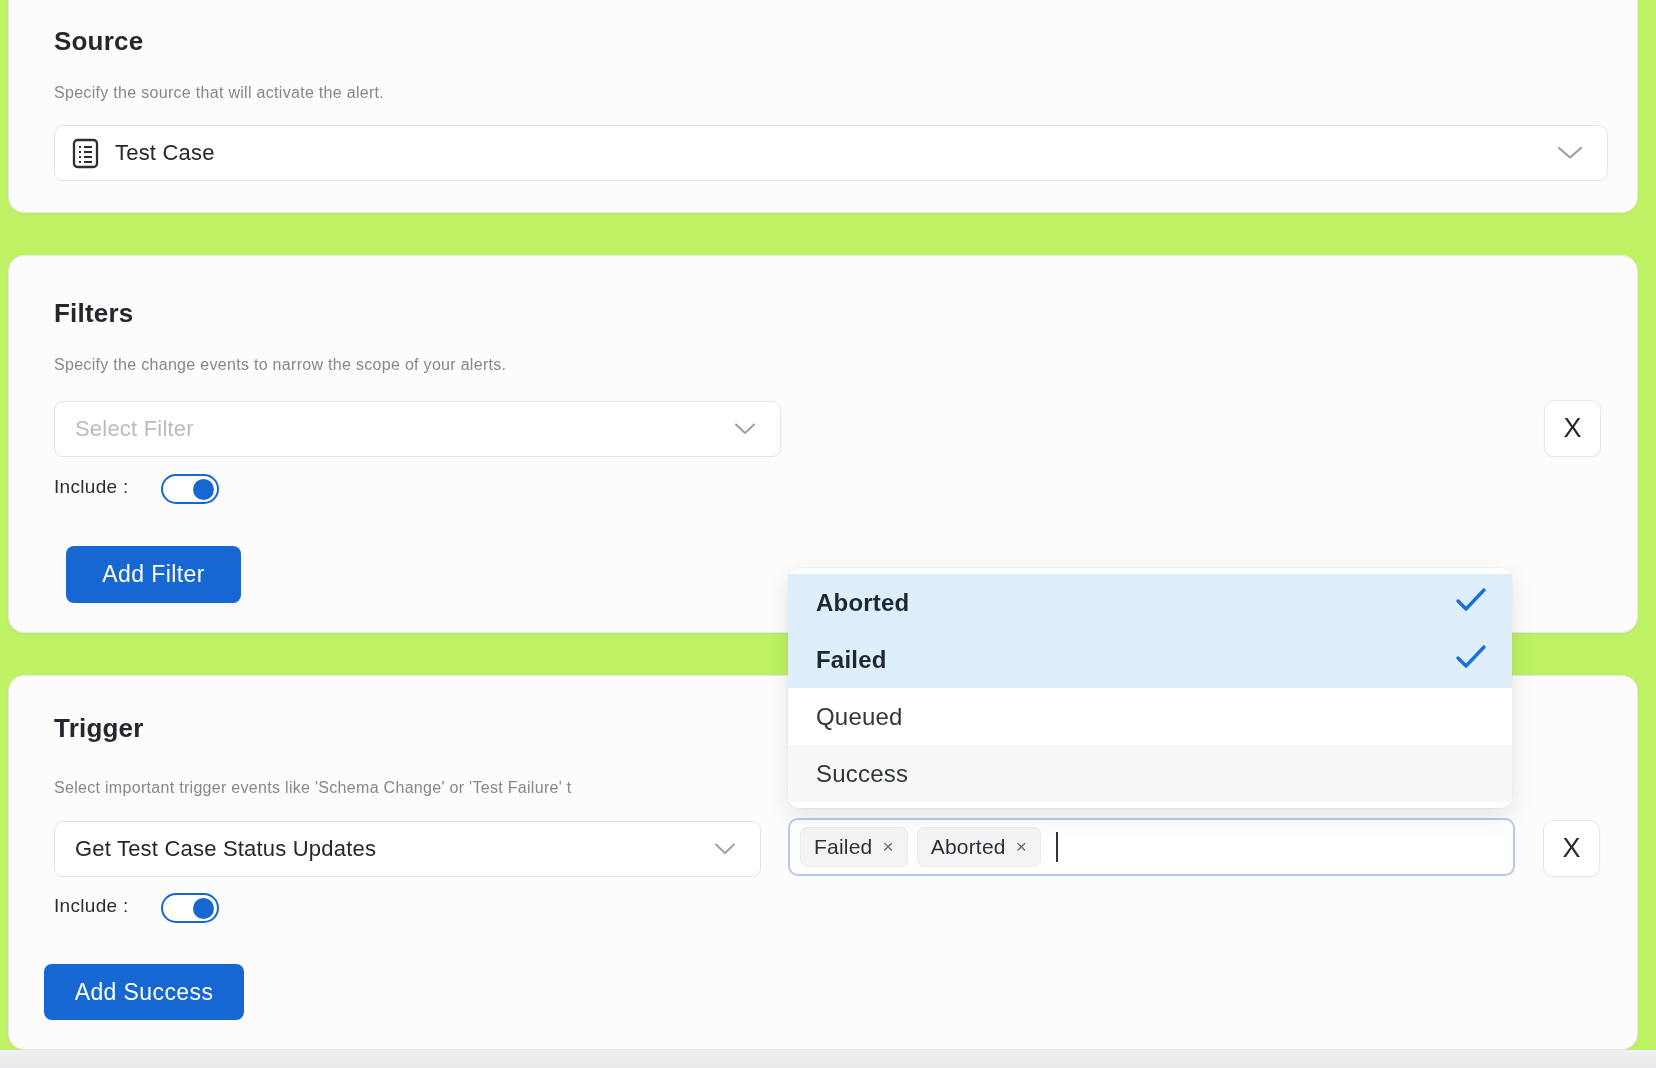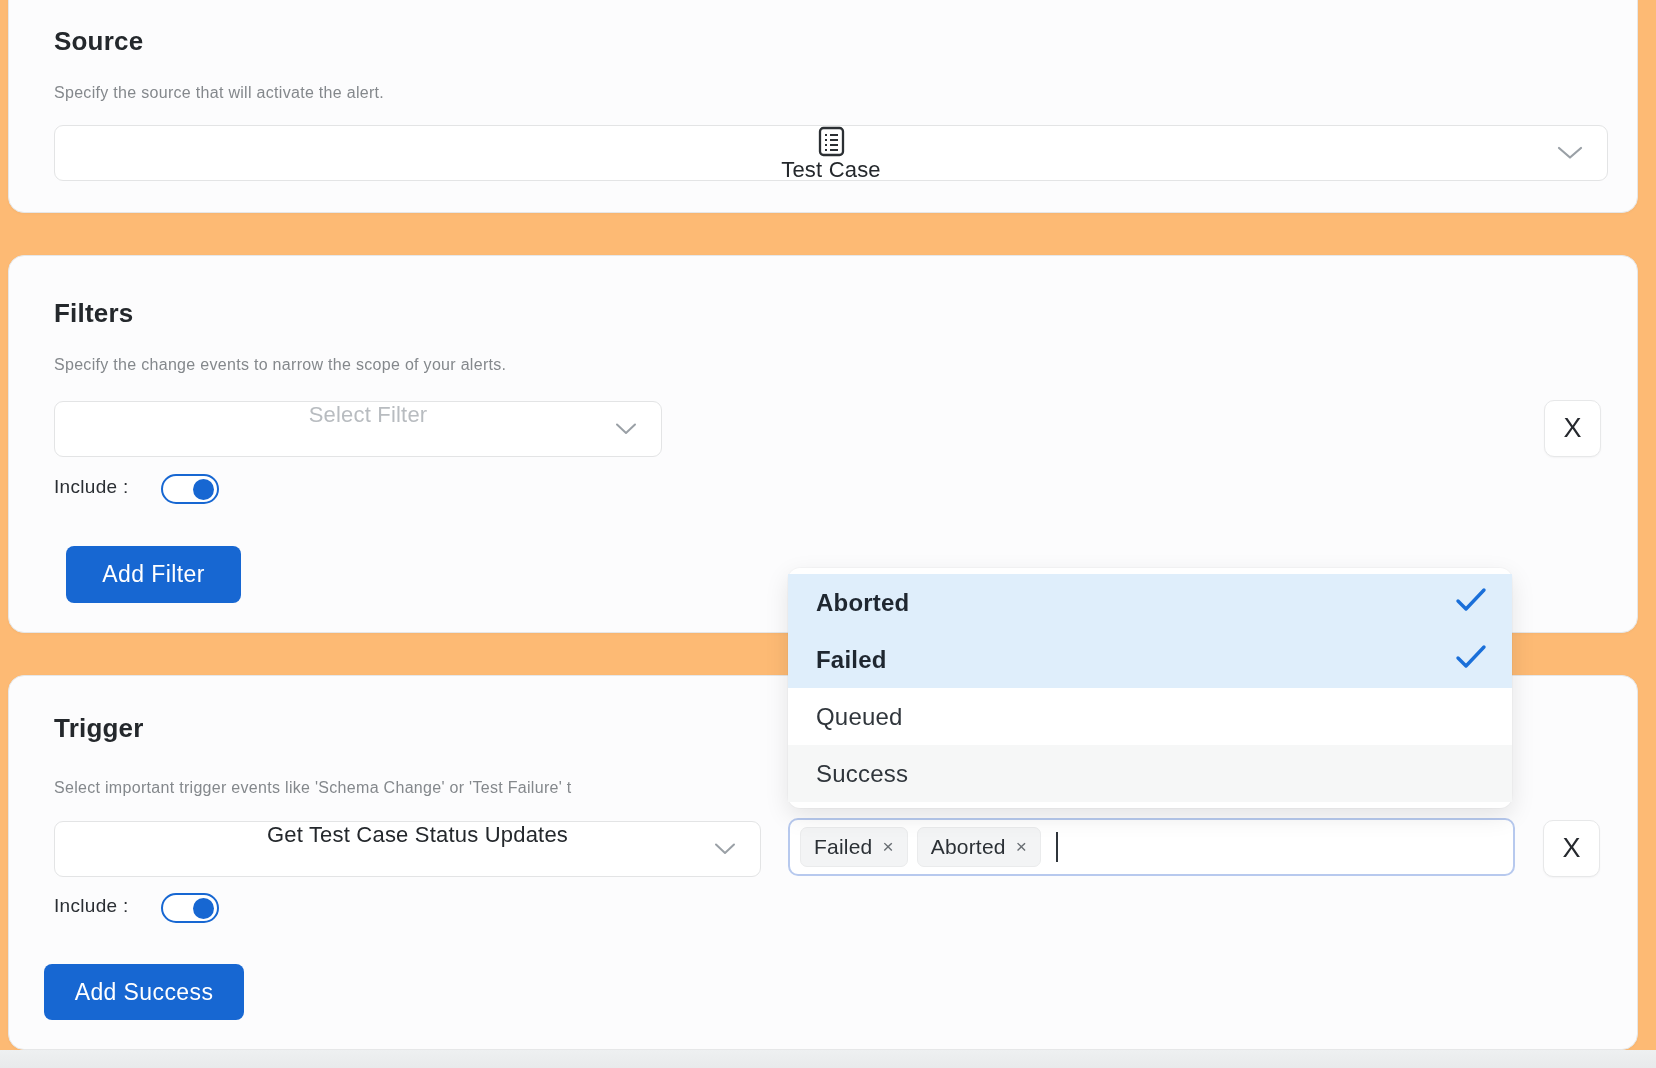--- a/index.html
+++ b/index.html
@@ -1,19 +1,19 @@
 <!DOCTYPE html>
 <html><head>
 <meta charset="utf-8">
 <style>
   html,body { margin:0; padding:0; background:#fafbfb; }
   * { box-sizing:border-box; }
   .page {
     position:relative; width:1656px; height:1068px; overflow:hidden;
-    background:#fdba74;
+    background:#bef264;
     font-family:"Liberation Sans", sans-serif;
     -webkit-font-smoothing:antialiased;
   }
   .card {
     position:absolute; background:#fcfcfd;
     border:1px solid #e6e7e8; border-radius:16px;
     box-shadow:0 1px 3px rgba(0,0,0,0.03);
   }
   .card-source  { left:8px;  top:-30px;  width:1630px; height:243px; }
   .card-filters { left:8px;  top:255px;  width:1630px; height:378px; }
@@ -24,21 +24,21 @@
     color:#24282c; letter-spacing:0.2px; line-height:32px;
   }
   .desc {
     position:absolute; margin:0; font-size:16px; color:#84888c;
     letter-spacing:0.3px; line-height:26px; white-space:nowrap;
   }
 
   .select {
     position:absolute; height:56px; background:#ffffff;
     border:1px solid #e3e4e5; border-radius:9px;
-    display:flex; align-items:center;flex-direction:column;
+    display:flex; align-items:center;
   }
   .select-value { font-size:22px; color:#24282c; letter-spacing:0.2px; }
   .placeholder  { font-size:22px; color:#b8bcc0; letter-spacing:0.2px; }
   .chev { position:absolute; right:24px; top:50%; transform:translateY(-50%); display:flex; }
   .doc-icon { display:flex; margin:0 16px 0 17px; }
 
   .xbtn {
     position:absolute; width:57px; height:57px; background:#ffffff;
     border:1px solid #e7e8e9; border-radius:10px;
     display:flex; align-items:center; justify-content:center;
@@ -130,21 +130,21 @@
         <svg width="26" height="14" viewBox="0 0 26 14">
           <polyline points="2,2 13,11.5 24,2" fill="none" stroke="#9aa0a6" stroke-width="2.2" stroke-linecap="round" stroke-linejoin="round"></polyline>
         </svg>
       </span>
     </div>
   </section>
 
   <section class="card card-filters">
     <h2 class="title" style="left:45px; top:41px;">Filters</h2>
     <p class="desc" style="left:45px; top:96px;">Specify the change events to narrow the scope of your alerts.</p>
-    <div class="select" style="left:45px; top:145px; width:608px;">
+    <div class="select" style="left:45px; top:145px; width:727px;">
       <span class="placeholder" style="margin-left:20px;">Select Filter</span>
       <span class="chev">
         <svg width="22" height="13" viewBox="0 0 22 13">
           <polyline points="2,2 11,10.5 20,2" fill="none" stroke="#9aa0a6" stroke-width="2" stroke-linecap="round" stroke-linejoin="round"></polyline>
         </svg>
       </span>
     </div>
     <div class="xbtn" style="left:1535px; top:144px;">X</div>
     <span class="include-label" style="left:45px; top:220px;">Include :</span>
     <div class="toggle" style="left:152px; top:218px;">

